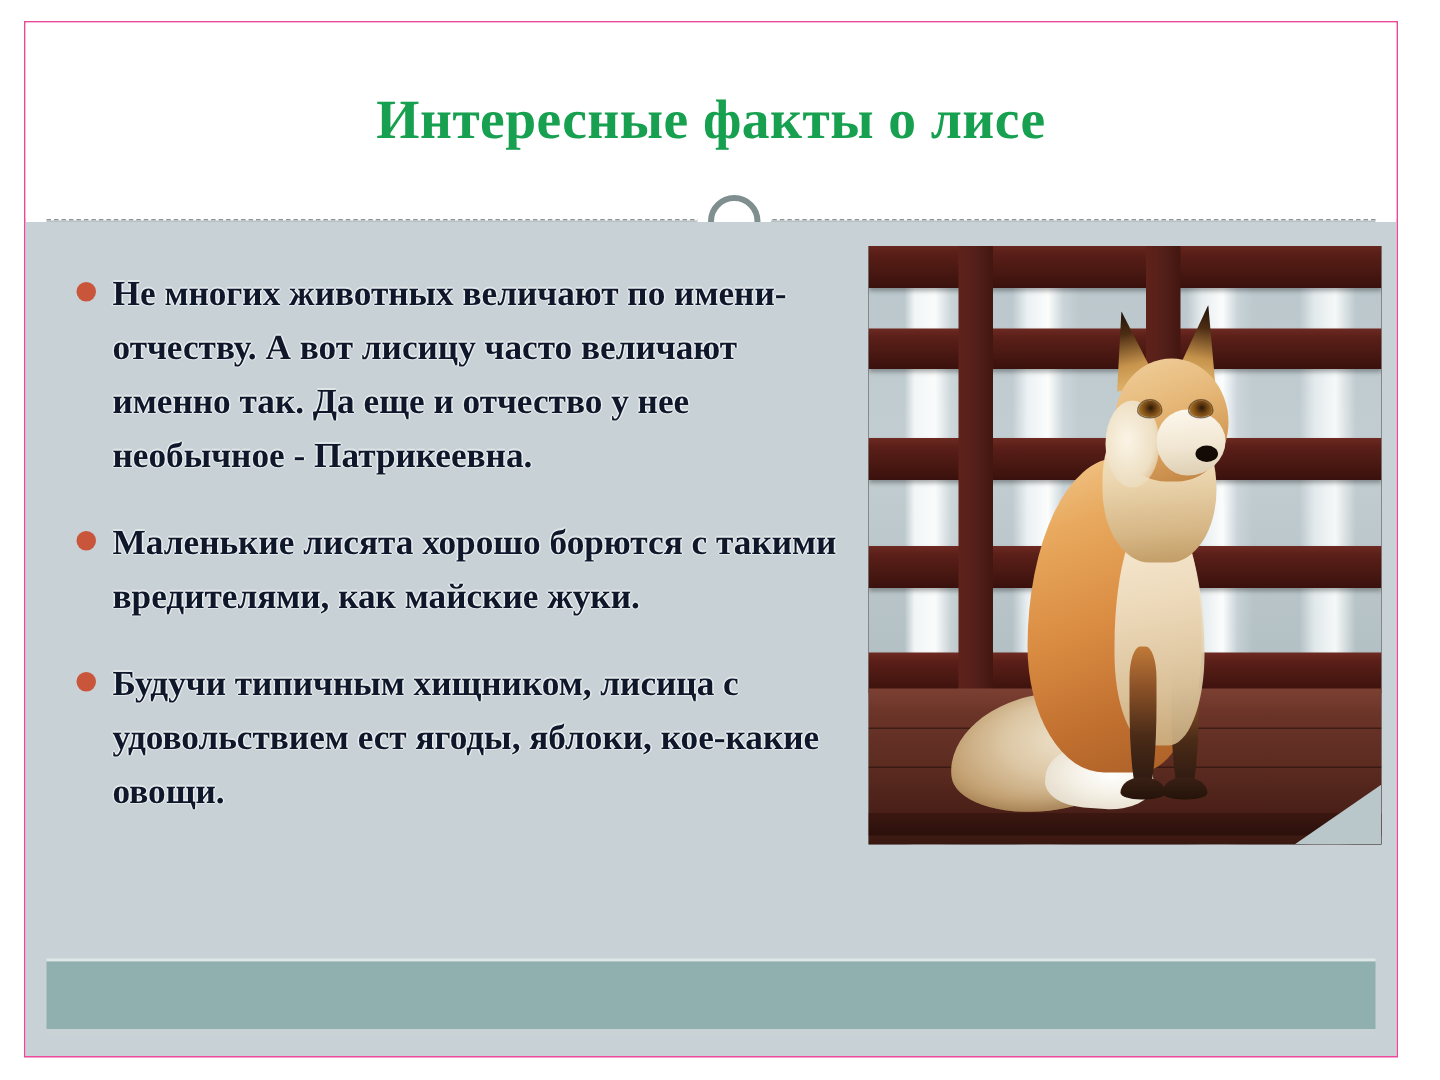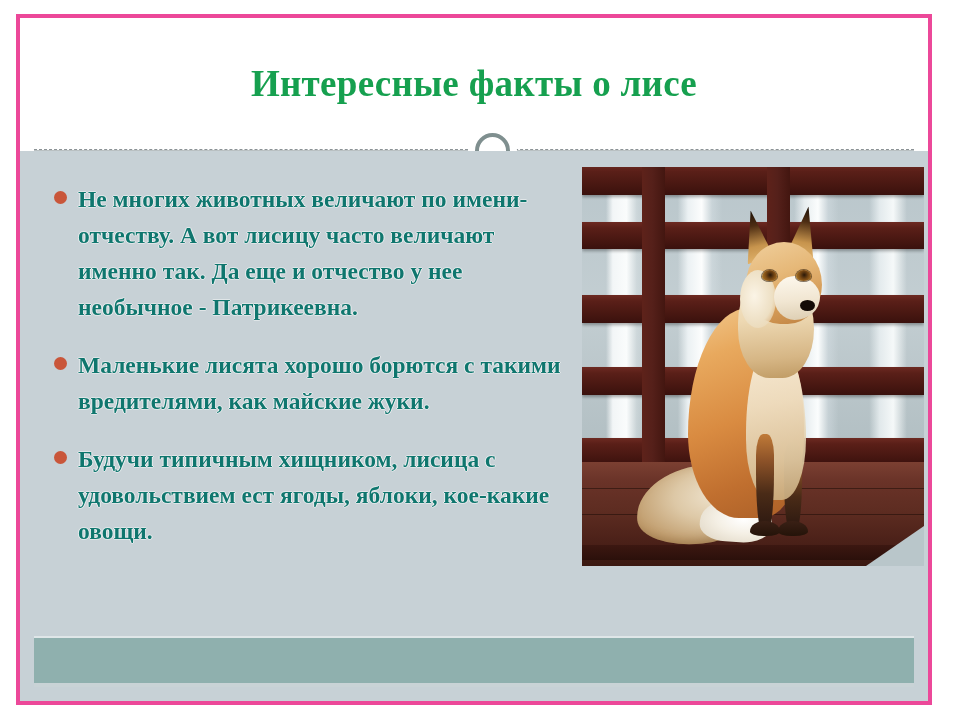--- a/index.html
+++ b/index.html
@@ -16,21 +16,21 @@
   }
 
   
   .slide {
     position: absolute;
     left: 16px;
     top: 14px;
     width: 916px;
     height: 691px;
     box-sizing: border-box;
-    border: 4px solid #ec4899;
+    border: 1px solid #ec4899;
     background: #ffffff;
     overflow: hidden;
   }
 
   
   .title-band {
     position: absolute;
     left: 0;
     top: 0;
     width: 100%;
@@ -122,21 +122,21 @@
     background: #c9563a;
     margin-top: 10px;
     margin-right: 11px;
   }
   .bullet-text {
     flex: 1 1 auto;
     font-family: "Liberation Serif", "DejaVu Serif", serif;
     font-weight: bold;
     font-size: 23.5px;
     line-height: 36px;
-    color: #0f766e;
+    color: #0f172a;
     text-shadow:
        1px 0 0 rgba(255,255,255,.55),
       -1px 0 0 rgba(255,255,255,.55),
        0 1px 0 rgba(255,255,255,.45),
        0 -1px 0 rgba(255,255,255,.45);
   }
 
   
   .photo {
     position: absolute;

